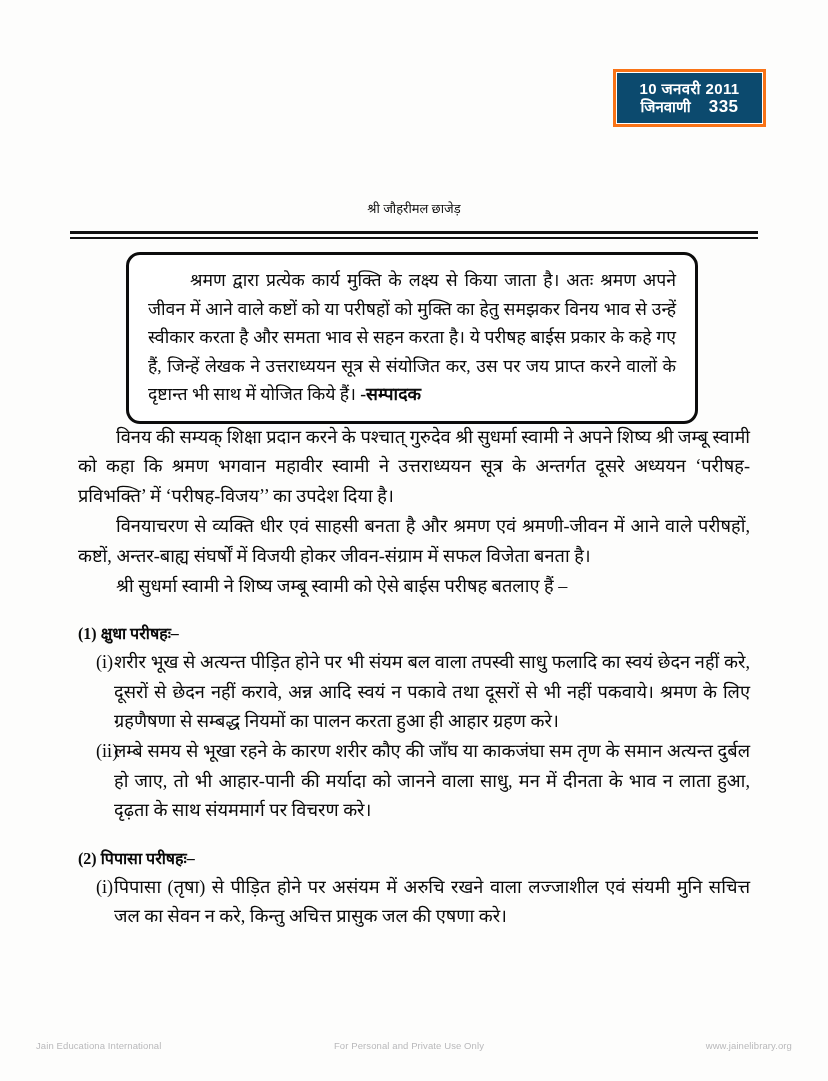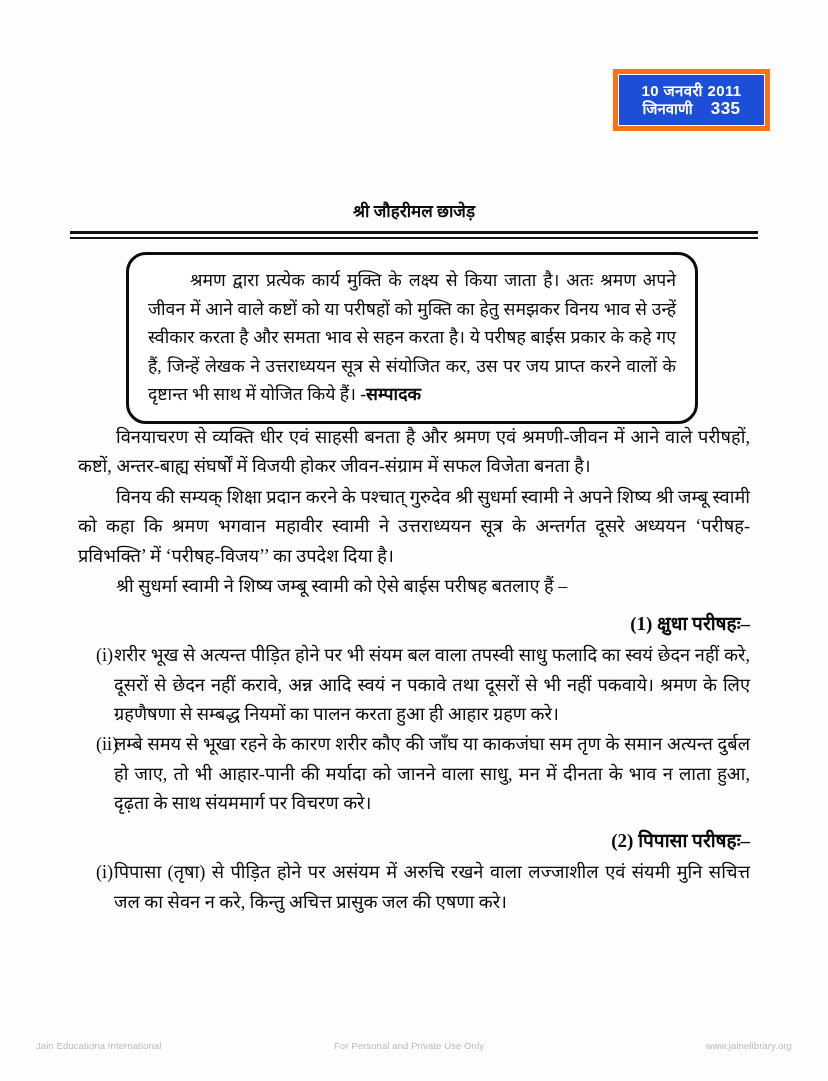--- a/index.html
+++ b/index.html
@@ -24,22 +24,22 @@
     background: #fdfdfc;
   }
 
   
   .date-plate {
     position: absolute;
     left: 613px;
     top: 69px;
     width: 147px;
     height: 52px;
-    background: #1d4ed8;
-    border: 5px solid #f97316;
+    background: #0c4a6e;
+    border: 3px solid #f97316;
     box-shadow: 0 0 0 1px #ffffff inset;
     display: flex;
     flex-direction: column;
     align-items: center;
     justify-content: center;
     color: #ffffff;
   }
   .date-plate .dp-line1 {
     font-family: "Liberation Sans", "DejaVu Sans", sans-serif;
     font-weight: 700;
@@ -74,22 +74,22 @@
     letter-spacing: 0.5px;
     color: #080808;
   }
   .byline {
     position: absolute;
     left: 0;
     right: 0;
     top: 199px;
     text-align: center;
     font-family: "Liberation Serif", "DejaVu Serif", serif;
-    font-weight: 700;
-    font-size: 17px;
+    font-weight: 400;
+    font-size: 13px;
     color: #0d0d0d;
   }
 
   
   .rule-wrap {
     position: absolute;
     left: 70px;
     top: 231px;
     width: 688px;
   }
@@ -105,21 +105,21 @@
     background: #111;
   }
 
   
   .note-box {
     position: absolute;
     left: 126px;
     top: 252px;
     width: 572px;
     border: 3px solid #0c0c0c;
-    border-radius: 20px;
+    border-radius: 14px;
     box-sizing: border-box;
     padding: 11px 19px 12px 19px;
     background: #ffffff;
   }
   .note-box p {
     margin: 0;
     font-size: 17.6px;
     line-height: 1.62;
     text-align: justify;
     text-align-last: left;
@@ -151,25 +151,25 @@
     text-indent: 38px;
   }
   .no-indent {
     text-indent: 0;
   }
   .lead-bold {
     font-weight: 700;
   }
 
   .section-head {
-    font-size: 19px;
+    font-size: 16px;
     font-weight: 700;
     line-height: 1.62;
-    margin-top: 8px;
-    text-align: right;
+    margin-top: 20px;
+    text-align: left;
   }
 
   
   .sub-list {
     margin: 0;
     padding: 0;
     list-style: none;
   }
   .sub-item {
     display: flex;
@@ -247,23 +247,23 @@
     <div class="rule-gap"></div>
     <div class="rule-thin"></div>
   </div>
 
   <div class="note-box">
     <p><span>श्रमण द्वारा प्रत्येक कार्य मुक्ति के लक्ष्य से किया जाता है। अतः श्रमण अपने जीवन में आने वाले कष्टों को या परीषहों को मुक्ति का हेतु समझकर विनय भाव से उन्हें स्वीकार करता है और समता भाव से सहन करता है। ये परीषह बाईस प्रकार के कहे गए हैं, जिन्हें लेखक ने उत्तराध्ययन सूत्र से संयोजित कर, उस पर जय प्राप्त करने वालों के दृष्टान्त भी साथ में योजित किये हैं। </span><span class="editor-sign">-सम्पादक</span></p>
   </div>
 
   <div class="body-col">
 
+    <p class="indent">विनय की सम्यक् शिक्षा प्रदान करने के पश्चात् गुरुदेव श्री सुधर्मा स्वामी ने अपने शिष्य श्री जम्बू स्वामी को कहा कि श्रमण भगवान महावीर स्वामी ने उत्तराध्ययन सूत्र के अन्तर्गत दूसरे अध्ययन ‘परीषह-प्रविभक्ति’ में ‘परीषह-विजय’’ का उपदेश दिया है।</p>
+
     <p class="indent">विनयाचरण से व्यक्ति धीर एवं साहसी बनता है और श्रमण एवं श्रमणी-जीवन में आने वाले परीषहों, कष्टों, अन्तर-बाह्य संघर्षों में विजयी होकर जीवन-संग्राम में सफल विजेता बनता है।</p>
-
-    <p class="indent">विनय की सम्यक् शिक्षा प्रदान करने के पश्चात् गुरुदेव श्री सुधर्मा स्वामी ने अपने शिष्य श्री जम्बू स्वामी को कहा कि श्रमण भगवान महावीर स्वामी ने उत्तराध्ययन सूत्र के अन्तर्गत दूसरे अध्ययन ‘परीषह-प्रविभक्ति’ में ‘परीषह-विजय’’ का उपदेश दिया है।</p>
 
 
     <p class="indent">श्री सुधर्मा स्वामी ने शिष्य जम्बू स्वामी को ऐसे बाईस परीषह बतलाए हैं –</p>
 
     <div class="section-head">(1) क्षुधा परीषहः–</div>
 
     <ul class="sub-list">
       <li class="sub-item">
         <span class="sub-marker">(i)</span>
         <span class="sub-text">शरीर भूख से अत्यन्त पीड़ित होने पर भी संयम बल वाला तपस्वी साधु फलादि का स्वयं छेदन नहीं करे, दूसरों से छेदन नहीं करावे, अन्न आदि स्वयं न पकावे तथा दूसरों से भी नहीं पकवाये। श्रमण के लिए ग्रहणैषणा से सम्बद्ध नियमों का पालन करता हुआ ही आहार ग्रहण करे।</span>

